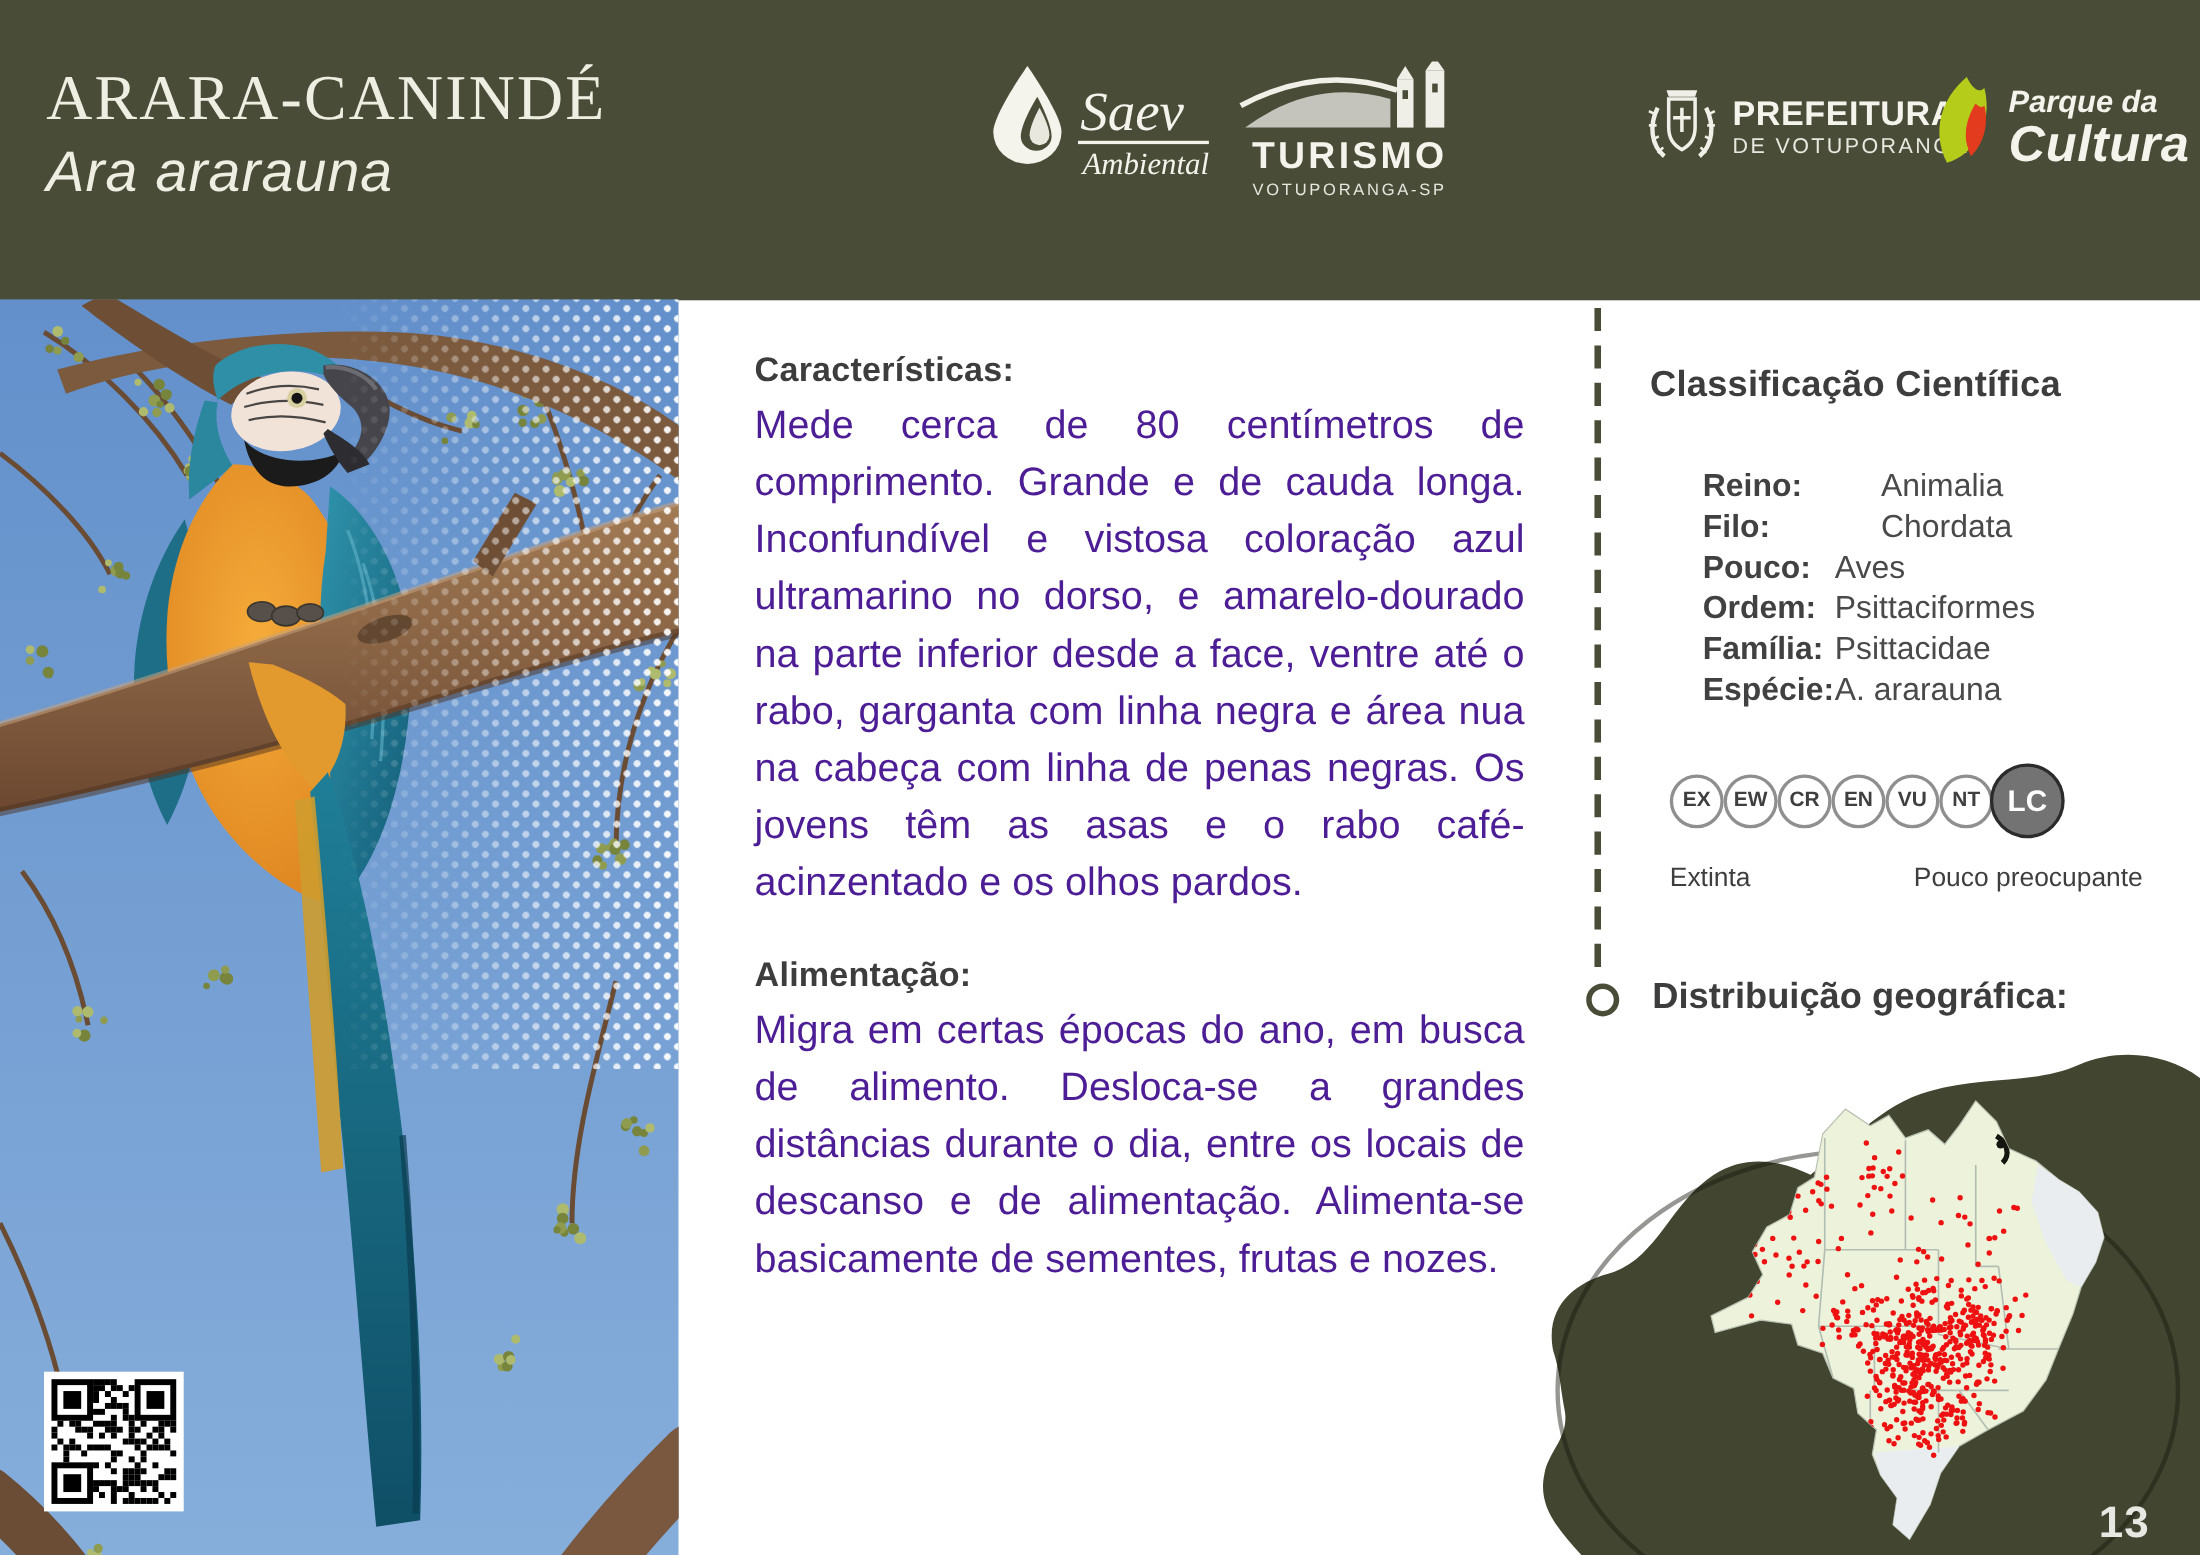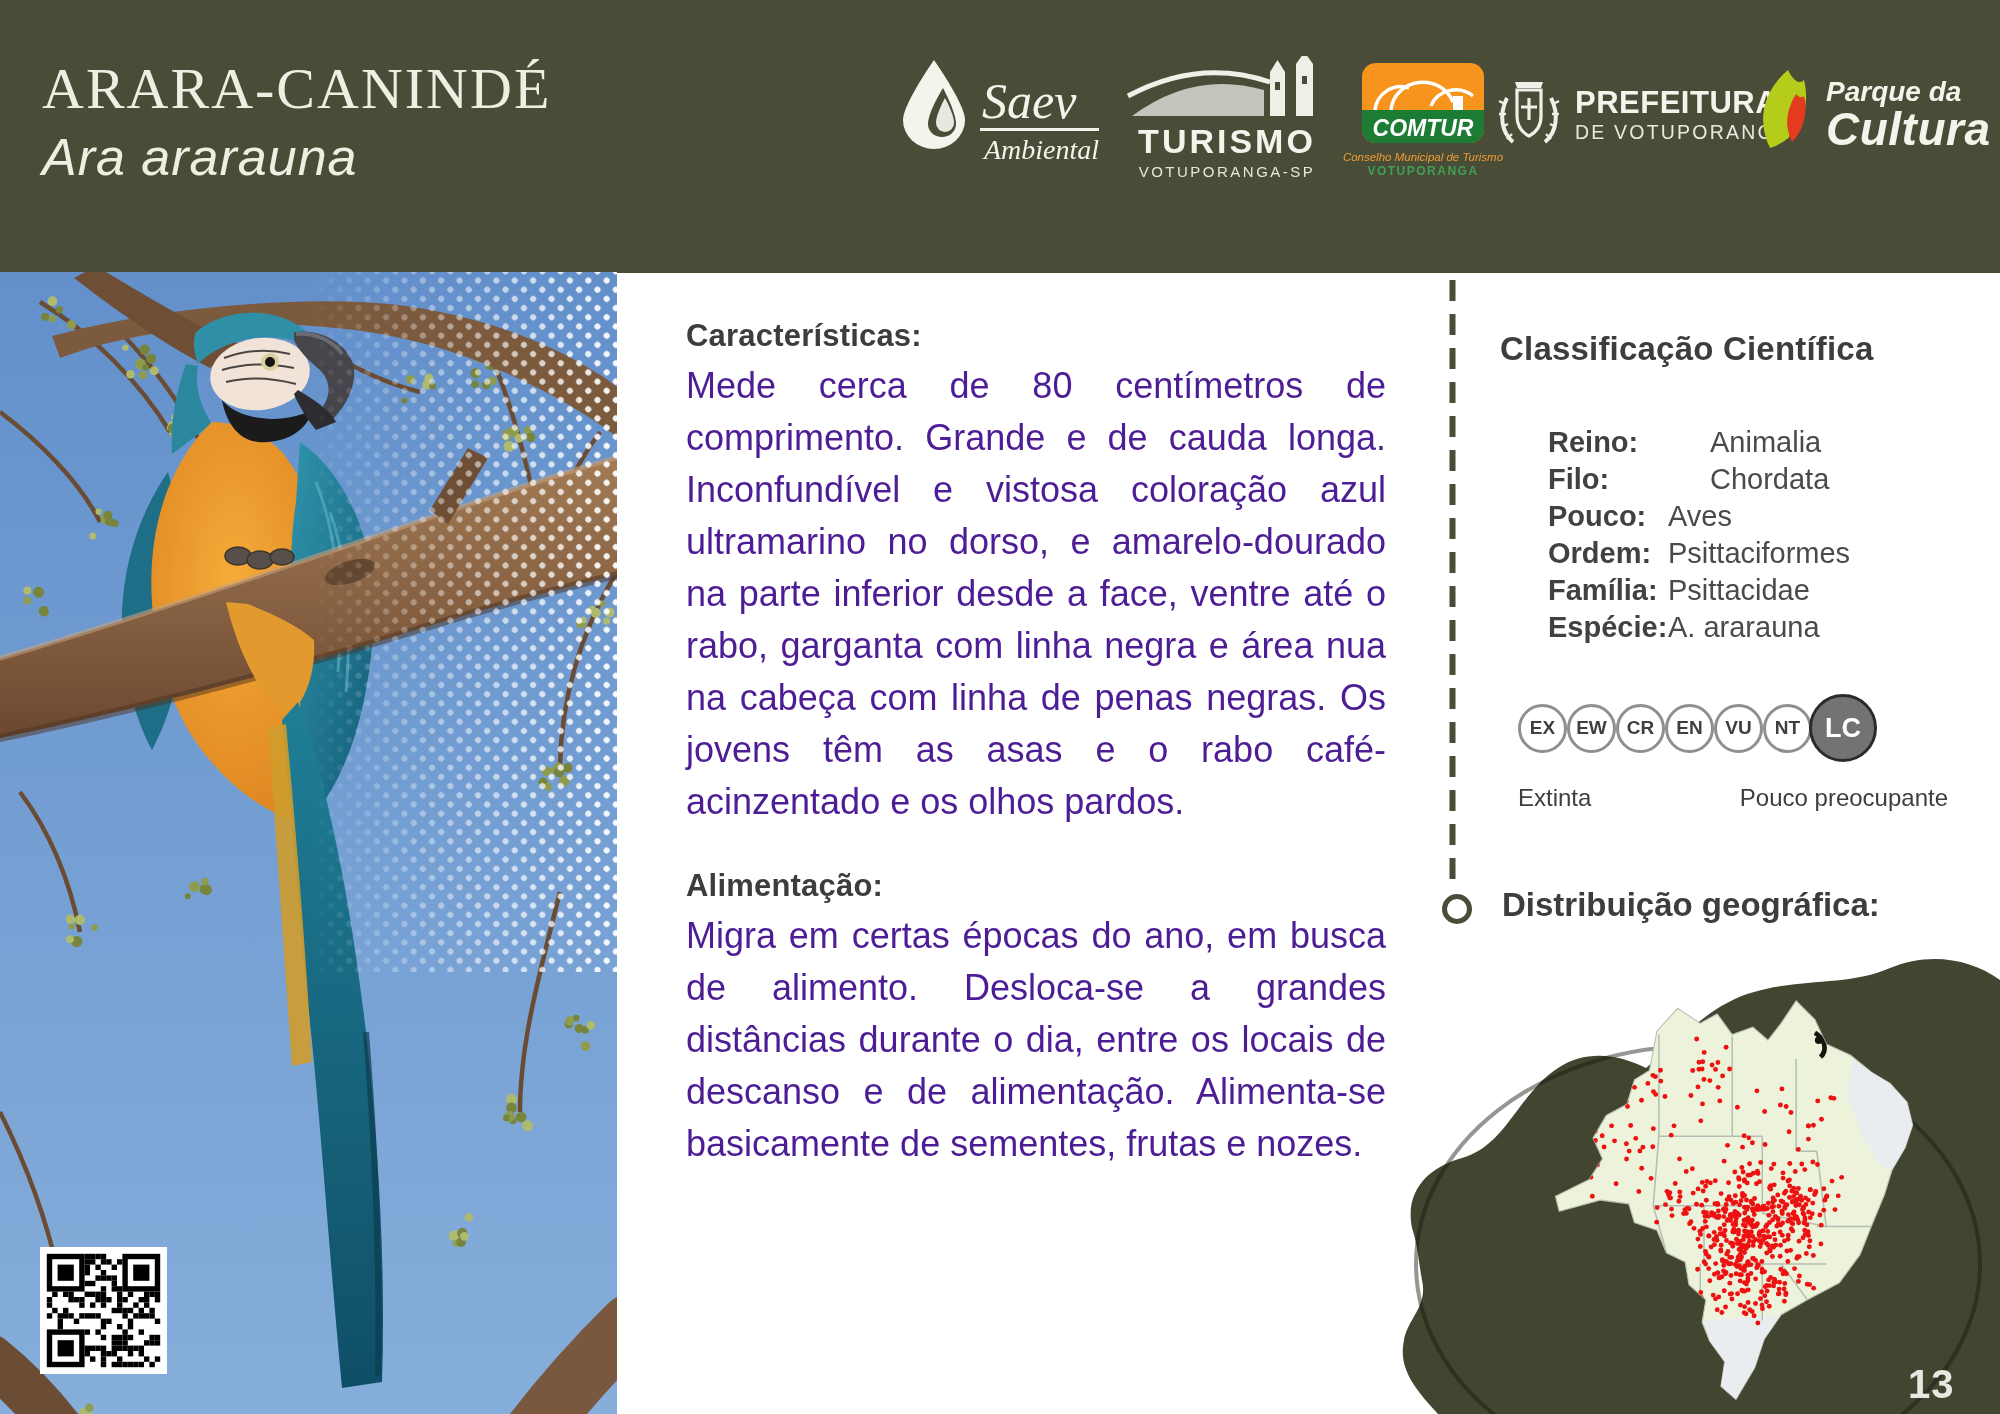--- a/index.html
+++ b/index.html
@@ -100,35 +100,20 @@
           <rect x="172" y="8" width="17" height="52" fill="#efeee7"></rect>
           <path d="M172,8 L180.5,-4 L189,8 Z" fill="#efeee7"></path>
           <rect x="151" y="26" width="5" height="8" fill="#494d38"></rect>
           <rect x="178" y="20" width="5" height="8" fill="#494d38"></rect>
         </svg>
       </span>
       <div class="turismo-name">TURISMO</div>
       <div class="turismo-sub">VOTUPORANGA-SP</div>
     </div>
 
-    <div class="logo logo-comtur">
-      <span>
-        <svg width="124" height="82" viewBox="0 0 124 82">
-          <rect x="1" y="1" width="122" height="80" rx="14" fill="#f7941d"></rect>
-          <path d="M1,48 h122 v19 a14,14 0 0 1 -14,14 h-94 a14,14 0 0 1 -14,-14 Z" fill="#1c7c33"></path>
-          <path d="M14,48 a26,26 0 0 1 34,-22" stroke="#fff" stroke-width="3.5" fill="none"></path>
-          <path d="M30,48 a32,30 0 0 1 62,-8" stroke="#fff" stroke-width="3.5" fill="none"></path>
-          <path d="M70,44 a26,24 0 0 1 42,-10" stroke="#fff" stroke-width="3.5" fill="none"></path>
-          <rect x="92" y="34" width="10" height="14" fill="#fff"></rect>
-          <text x="62" y="74" font-family="Liberation Sans,sans-serif" font-size="23" font-weight="bold" font-style="italic" fill="#fff" text-anchor="middle">COMTUR</text>
-        </svg>
-      </span>
-      <div class="comtur-sub1">Conselho Municipal de Turismo</div>
-      <div class="comtur-sub2">VOTUPORANGA</div>
-    </div>
 
     <div class="logo logo-pref">
       <span>
         <svg width="64" height="74" viewBox="0 0 64 74">
           <path d="M10,22 C2,38 4,56 16,66" stroke="#f0efe8" stroke-width="4" fill="none"></path>
           <path d="M54,22 C62,38 60,56 48,66" stroke="#f0efe8" stroke-width="4" fill="none"></path>
           <g stroke="#f0efe8" stroke-width="2.4">
             <path d="M8,28 l-6,-3 M9,38 l-7,0 M11,48 l-6,3 M15,58 l-5,5"></path>
             <path d="M56,28 l6,-3 M55,38 l7,0 M53,48 l6,3 M49,58 l5,5"></path>
           </g>

